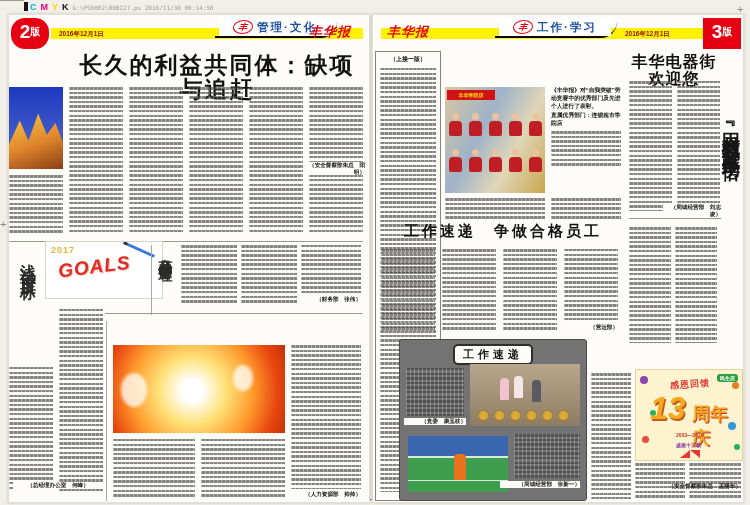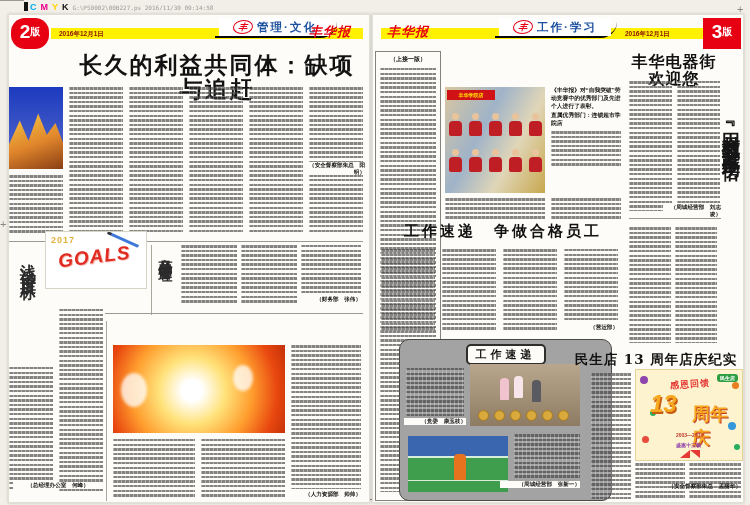--- a/index.html
+++ b/index.html
@@ -54,21 +54,21 @@
   .badline{position:absolute;left:0;right:0;height:2px;background:rgba(255,255,255,.8);}
   .poster{background:#fdf3cf;border:1px solid #e4d49a;overflow:hidden;}
   .dot{position:absolute;border-radius:50%;}
   .poster-banner{position:absolute;font-weight:900;color:#e53935;transform:rotate(-4deg);letter-spacing:1px;}
   .poster-13{position:absolute;font-weight:900;font-style:italic;color:#f6a91f;text-shadow:1.5px 1.5px 0 #c75b12;line-height:1;}
   .poster-word{position:absolute;font-weight:900;color:#f6a91f;text-shadow:1px 1px 0 #c0392b;}
   .poster-tag{position:absolute;background:#2e9e43;color:#fff;font-size:5px;font-weight:bold;border-radius:3px;padding:1px 3px;}
   .poster-years{position:absolute;font-size:5px;font-weight:bold;color:#c0392b;}
   .poster-slogan{position:absolute;font-size:5px;font-weight:bold;color:#8e44ad;}
   .bow{position:absolute;width:0;height:0;border-style:solid;}
-  .exbox{border:1.5px solid #4a4a44;border-radius:10px;background:#a3a3a3;padding-left:25px;}
+  .exbox{border:1.5px solid #4a4a44;border-radius:3px;background:#737373;}
   .extitle{position:absolute;left:50%;transform:translateX(-50%);top:4px;border:2px solid #2e2e2a;border-radius:5px;background:#fdfcf8;
     font-size:11px;font-weight:900;letter-spacing:4px;padding:1px 8px;color:#151515;}
   .contbox{border:1px solid #84847c;background:#fdfcf8;}
   .contlabel{font-size:6px;font-weight:bold;text-align:center;color:#111;}
   .tinybold{font-size:5.8px;font-weight:bold;color:#111;line-height:1.35;}
   .cmyk{font-weight:900;font-size:9px;letter-spacing:1px;}
   .fileinfo{font-size:6px;color:#9a9a94;font-family:"DejaVu Sans Mono",monospace;}
 </style>
 </head>
 <body>
@@ -114,21 +114,21 @@
     <div class="abs sim" style="left:60px;top:72px;width:54px;height:146px;"></div>
     <div class="abs sim" style="left:120px;top:72px;width:54px;height:146px;"></div>
     <div class="abs sim" style="left:180px;top:72px;width:54px;height:146px;"></div>
     <div class="abs sim" style="left:240px;top:72px;width:54px;height:146px;"></div>
     <div class="abs sim" style="left:300px;top:72px;width:54px;height:146px;"></div>
     <div class="abs byline" style="left:296px;top:147px;width:60px;">（安全督察部朱总　阳明）</div>
 
     <div class="abs hline" style="left:0;top:226px;width:354px;"></div>
 
     <div class="abs vtitle" style="left:8px;top:236px;height:112px;font-size:16px;letter-spacing:4px;">浅论年度目标</div>
-    <div class="abs goalsimg" style="left:36px;top:216px;width:100px;height:56px;">
+    <div class="abs goalsimg" style="left:36px;top:226px;width:100px;height:56px;padding-left:16px;">
       <span class="goals-year">2017</span>
       <span class="goals-word">GOALS</span>
       <span class="pencil"></span>
     </div>
     <div class="abs sim" style="left:50px;top:294px;width:44px;height:182px;"></div>
     <div class="abs sim" style="left:0;top:352px;width:44px;height:124px;"></div>
     <div class="abs byline" style="left:4px;top:467px;width:90px;text-align:center;">（总经理办公室　何峰）</div>
 
     <div class="abs vline" style="left:142px;top:230px;height:70px;"></div>
     <div class="abs vline" style="left:97px;top:306px;height:180px;"></div>
@@ -261,32 +261,31 @@
     <div class="abs hl" style="left:254px;top:39px;width:94px;font-size:16px;letter-spacing:1px;">丰华电器街欢迎您</div>
     <div class="abs sim" style="left:256px;top:66px;width:43px;height:130px;"></div>
     <div class="abs sim" style="left:304px;top:66px;width:43px;height:122px;"></div>
     <div class="abs byline" style="left:290px;top:189px;width:58px;">（周城经营部　刘志凌）</div>
     <div class="abs hline" style="left:256px;top:203px;width:92px;"></div>
 
     <div class="abs vtitle serifhl" style="left:346px;top:100px;height:300px;font-size:18px;letter-spacing:3px;color:#161616;">『因材施教』方能事半功倍</div>
     <div class="abs sim" style="left:256px;top:212px;width:42px;height:116px;"></div>
     <div class="abs sim" style="left:302px;top:212px;width:42px;height:116px;"></div>
 
-    <div class="abs hl serifhl" style="left:198px;top:337px;width:170px;font-size:13.5px;letter-spacing:1px;">民生店 13 周年店庆纪实</div>
     <div class="abs sim" style="left:218px;top:358px;width:40px;height:126px;"></div>
     <div class="abs poster" style="left:262px;top:354px;width:106px;height:90px;">
       <span class="dot" style="left:4px;top:6px;width:8px;height:8px;background:#8e44ad;"></span>
       <span class="dot" style="left:14px;top:40px;width:6px;height:6px;background:#27ae60;"></span>
       <span class="dot" style="left:96px;top:12px;width:7px;height:7px;background:#e67e22;"></span>
       <span class="dot" style="left:92px;top:52px;width:8px;height:8px;background:#3498db;"></span>
       <span class="dot" style="left:6px;top:66px;width:7px;height:7px;background:#e74c3c;"></span>
       <span class="dot" style="left:98px;top:74px;width:6px;height:6px;background:#27ae60;"></span>
       <span class="poster-banner" style="left:34px;top:8px;font-size:9px;">感恩回馈</span>
       <span class="poster-tag" style="right:4px;top:4px;">民生店</span>
-      <span class="poster-13" style="left:14px;top:22px;font-size:24px;">13</span>
+      <span class="poster-13" style="left:14px;top:22px;font-size:32px;">13</span>
       <span class="poster-word" style="left:56px;top:32px;font-size:18px;">周年庆</span>
       <span class="poster-years" style="left:40px;top:62px;">2003—2016</span>
       <span class="poster-slogan" style="left:40px;top:72px;">盛惠十三载</span>
       <span class="bow" style="left:44px;bottom:2px;border-width:0 0 8px 10px;border-color:transparent transparent #e53935 transparent;"></span>
       <span class="bow" style="left:54px;bottom:2px;border-width:8px 0 0 10px;border-color:#e53935 transparent transparent transparent;"></span>
     </div>
     <div class="abs sim" style="left:262px;top:448px;width:50px;height:36px;"></div>
     <div class="abs sim" style="left:316px;top:448px;width:52px;height:36px;"></div>
     <div class="abs byline" style="left:278px;top:468px;width:90px;background:transparent;">（安全督察部朱总　孟丽华）</div>
   </div>

